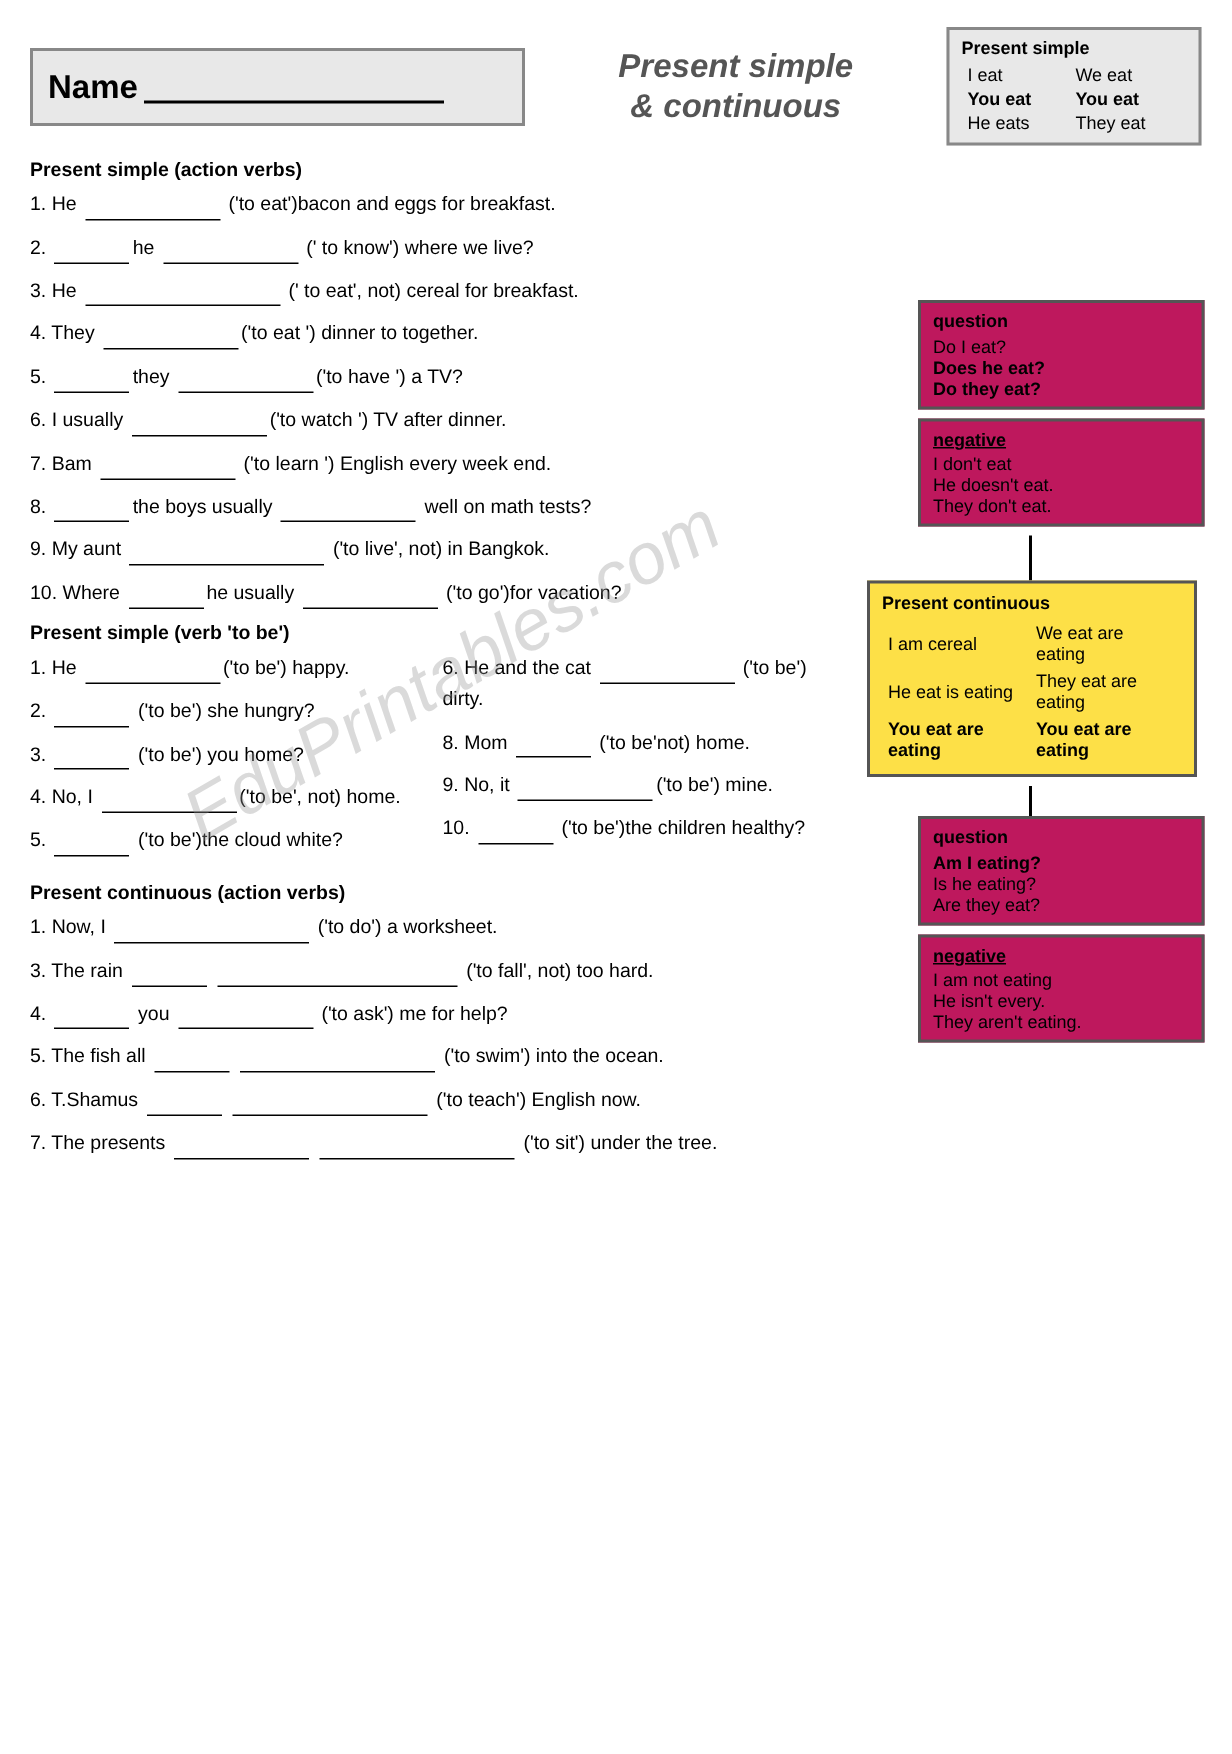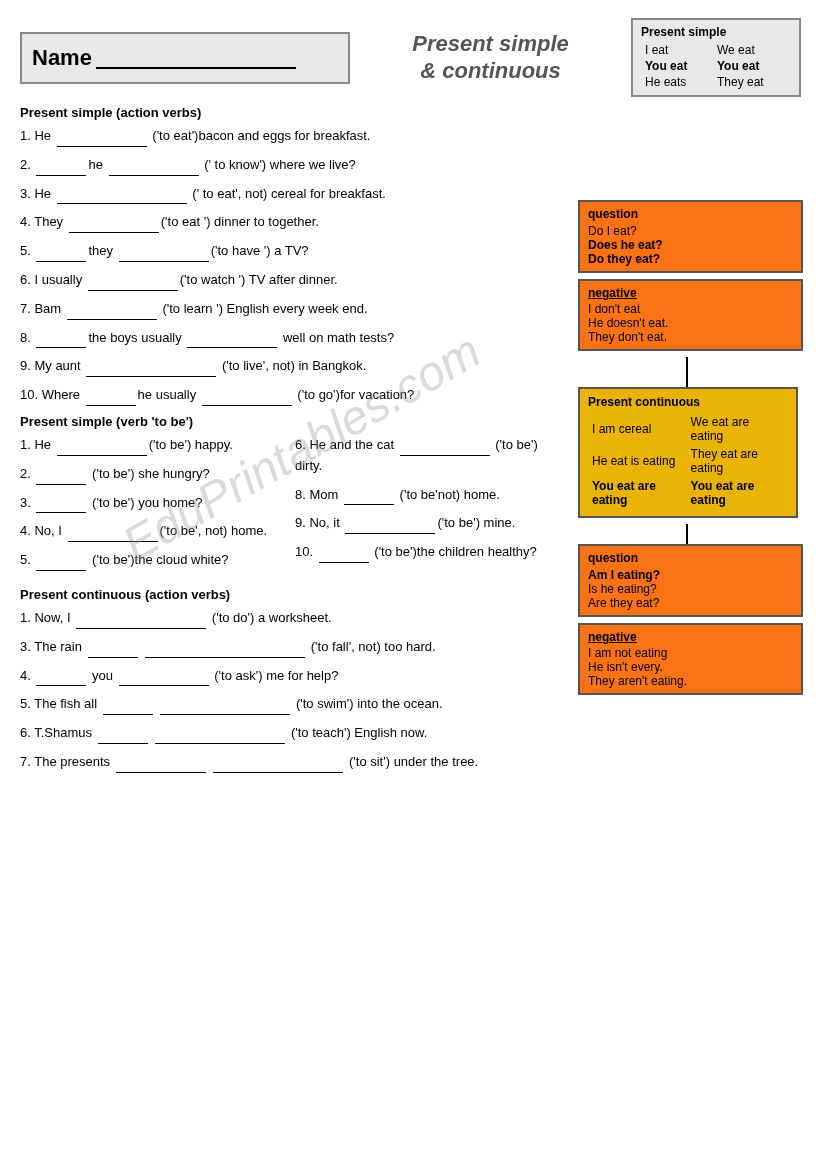--- a/index.html
+++ b/index.html
@@ -104,24 +104,25 @@
     .blank-lg {
       min-width: 130px;
     }
 
     .blank-xl {
       min-width: 160px;
     }
 
     .info-box {
       border: 2px solid #555;
-      background: #f97316;
+      background: #be185d;
       padding: 5px 8px;
       margin-bottom: 6px;
       font-size: 12px;
+      margin-left: 34px;
     }
 
     .info-box .box-title {
       font-weight: bold;
       margin-bottom: 3px;
     }
 
     .info-box .box-title2 {
       font-weight: bold;
       text-decoration: underline;
@@ -149,21 +150,21 @@
       white-space: nowrap;
       z-index: 10;
     }
 
     .main-content {
       width: 540px;
     }
 
     .continuous-table {
       border: 2px solid #555;
-      background: #eab308;
+      background: #fde047;
       padding: 6px 8px;
       font-size: 12px;
       width: 220px;
       margin-bottom: 6px;
     }
 
     .continuous-table .box-title {
       font-weight: bold;
       margin-bottom: 3px;
     }

